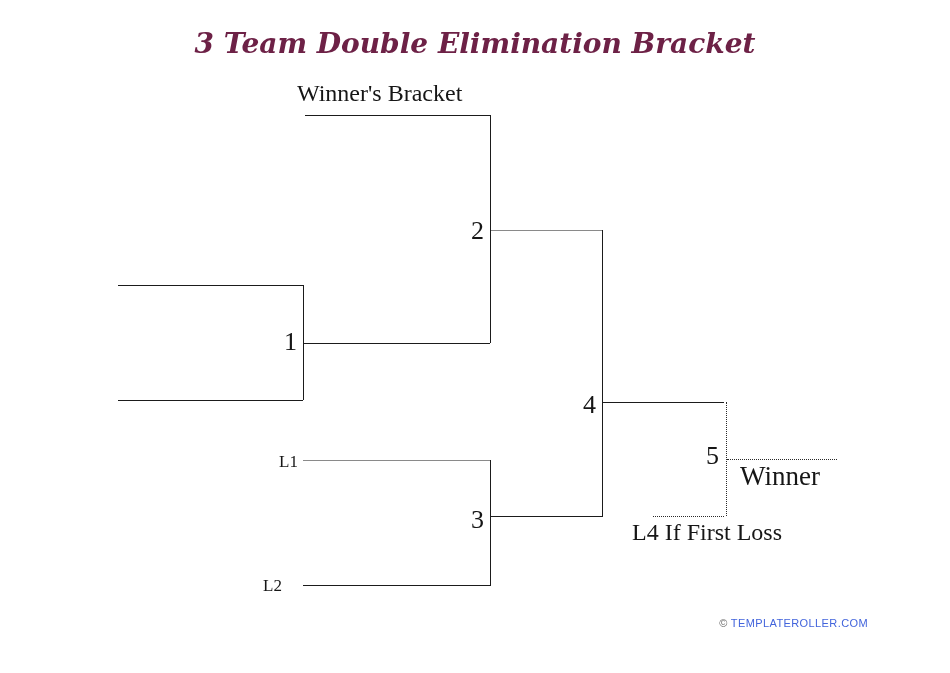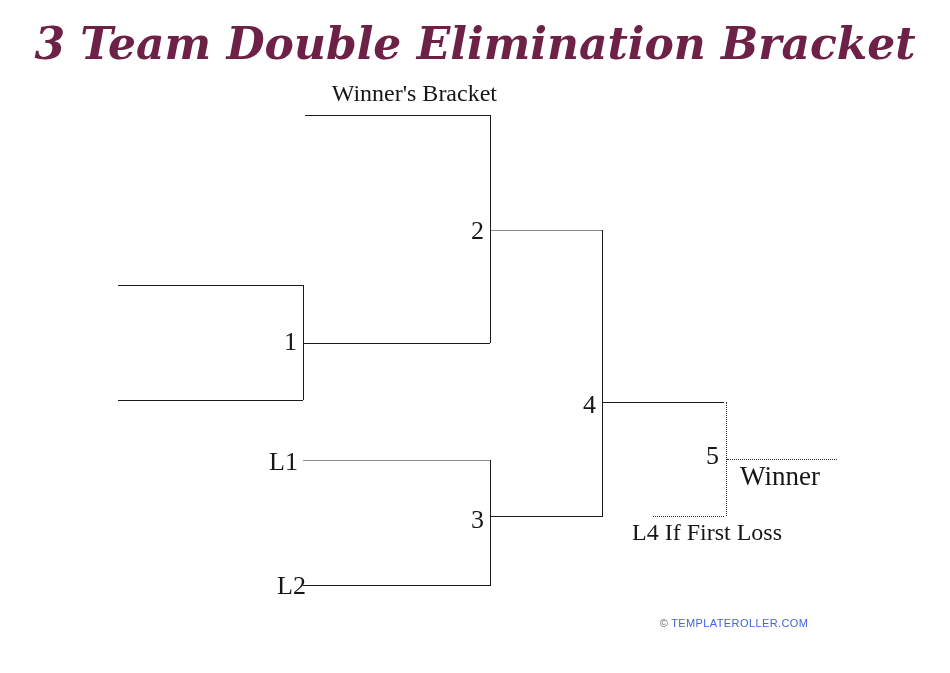--- a/index.html
+++ b/index.html
@@ -19,21 +19,21 @@
   
   .page-title {
     position: absolute;
     top: 24px;
     left: 0;
     width: 100%;
     text-align: center;
     font-family: "DejaVu Serif", serif;
     font-style: italic;
     font-weight: bold;
-    font-size: 44px;
+    font-size: 28px;
     line-height: 40px;
     color: var(--title-color, #6D2146);
     letter-spacing: 0px;
   }
 
   
   .line-h {
     position: absolute;
     height: 0;
     border-top: 1px solid #1b1b1b;
@@ -51,50 +51,50 @@
   .lbl {
     position: absolute;
     color: #161616;
     font-family: "Liberation Serif", serif;
     white-space: nowrap;
   }
   .section-lbl {
     font-size: 24px;
     line-height: 24px;
     width: 200px;
-    text-align: right;
+    text-align: left;
   }
   .num {
     font-size: 26px;
     line-height: 26px;
     width: 40px;
     text-align: right;
   }
   .seed {
-    font-size: 26px;
+    font-size: 17px;
     line-height: 26px;
     width: 58px;
     text-align: right;
   }
   .winner-lbl {
     font-size: 27px;
     line-height: 24px;
   }
   .note-lbl {
     font-size: 24px;
     line-height: 20px;
   }
 
   
   .footer {
     position: absolute;
     top: 617px;
     left: 600px;
     width: 268px;
-    text-align: center;
+    text-align: right;
     font-family: "Liberation Sans", sans-serif;
     font-size: 11px;
     line-height: 13px;
     letter-spacing: 0.4px;
     white-space: nowrap;
   }
   .footer .copy {
     color: #6b6b6b;
     margin-right: 3px;
   }
@@ -135,21 +135,21 @@
   <div class="line-h dot-h" style="left:727px; top:459px; width:110px;"></div>
   <div class="line-h dot-h" style="left:653px; top:516px; width:71px;"></div>
 
   <div class="lbl num" style="left:257px; top:329px;">1</div>
   <div class="lbl num" style="left:444px; top:218px;">2</div>
   <div class="lbl num" style="left:444px; top:507px;">3</div>
   <div class="lbl num" style="left:556px; top:392px;">4</div>
   <div class="lbl num" style="left:679px; top:443px;">5</div>
 
   <div class="lbl seed" style="left:240px; top:449px;">L1</div>
-  <div class="lbl seed" style="left:248px; top:573px;">L2</div>
+  <div class="lbl seed" style="left:224px; top:573px;">L2</div>
 
   <div class="lbl winner-lbl" style="left:740px; top:464px;">Winner</div>
   <div class="lbl note-lbl" style="left:632px; top:522px;">L4 If First Loss</div>
 
   <div class="footer">
     <span class="copy">©</span><a>TEMPLATEROLLER.COM</a>
   </div>
 
 </div>
 

